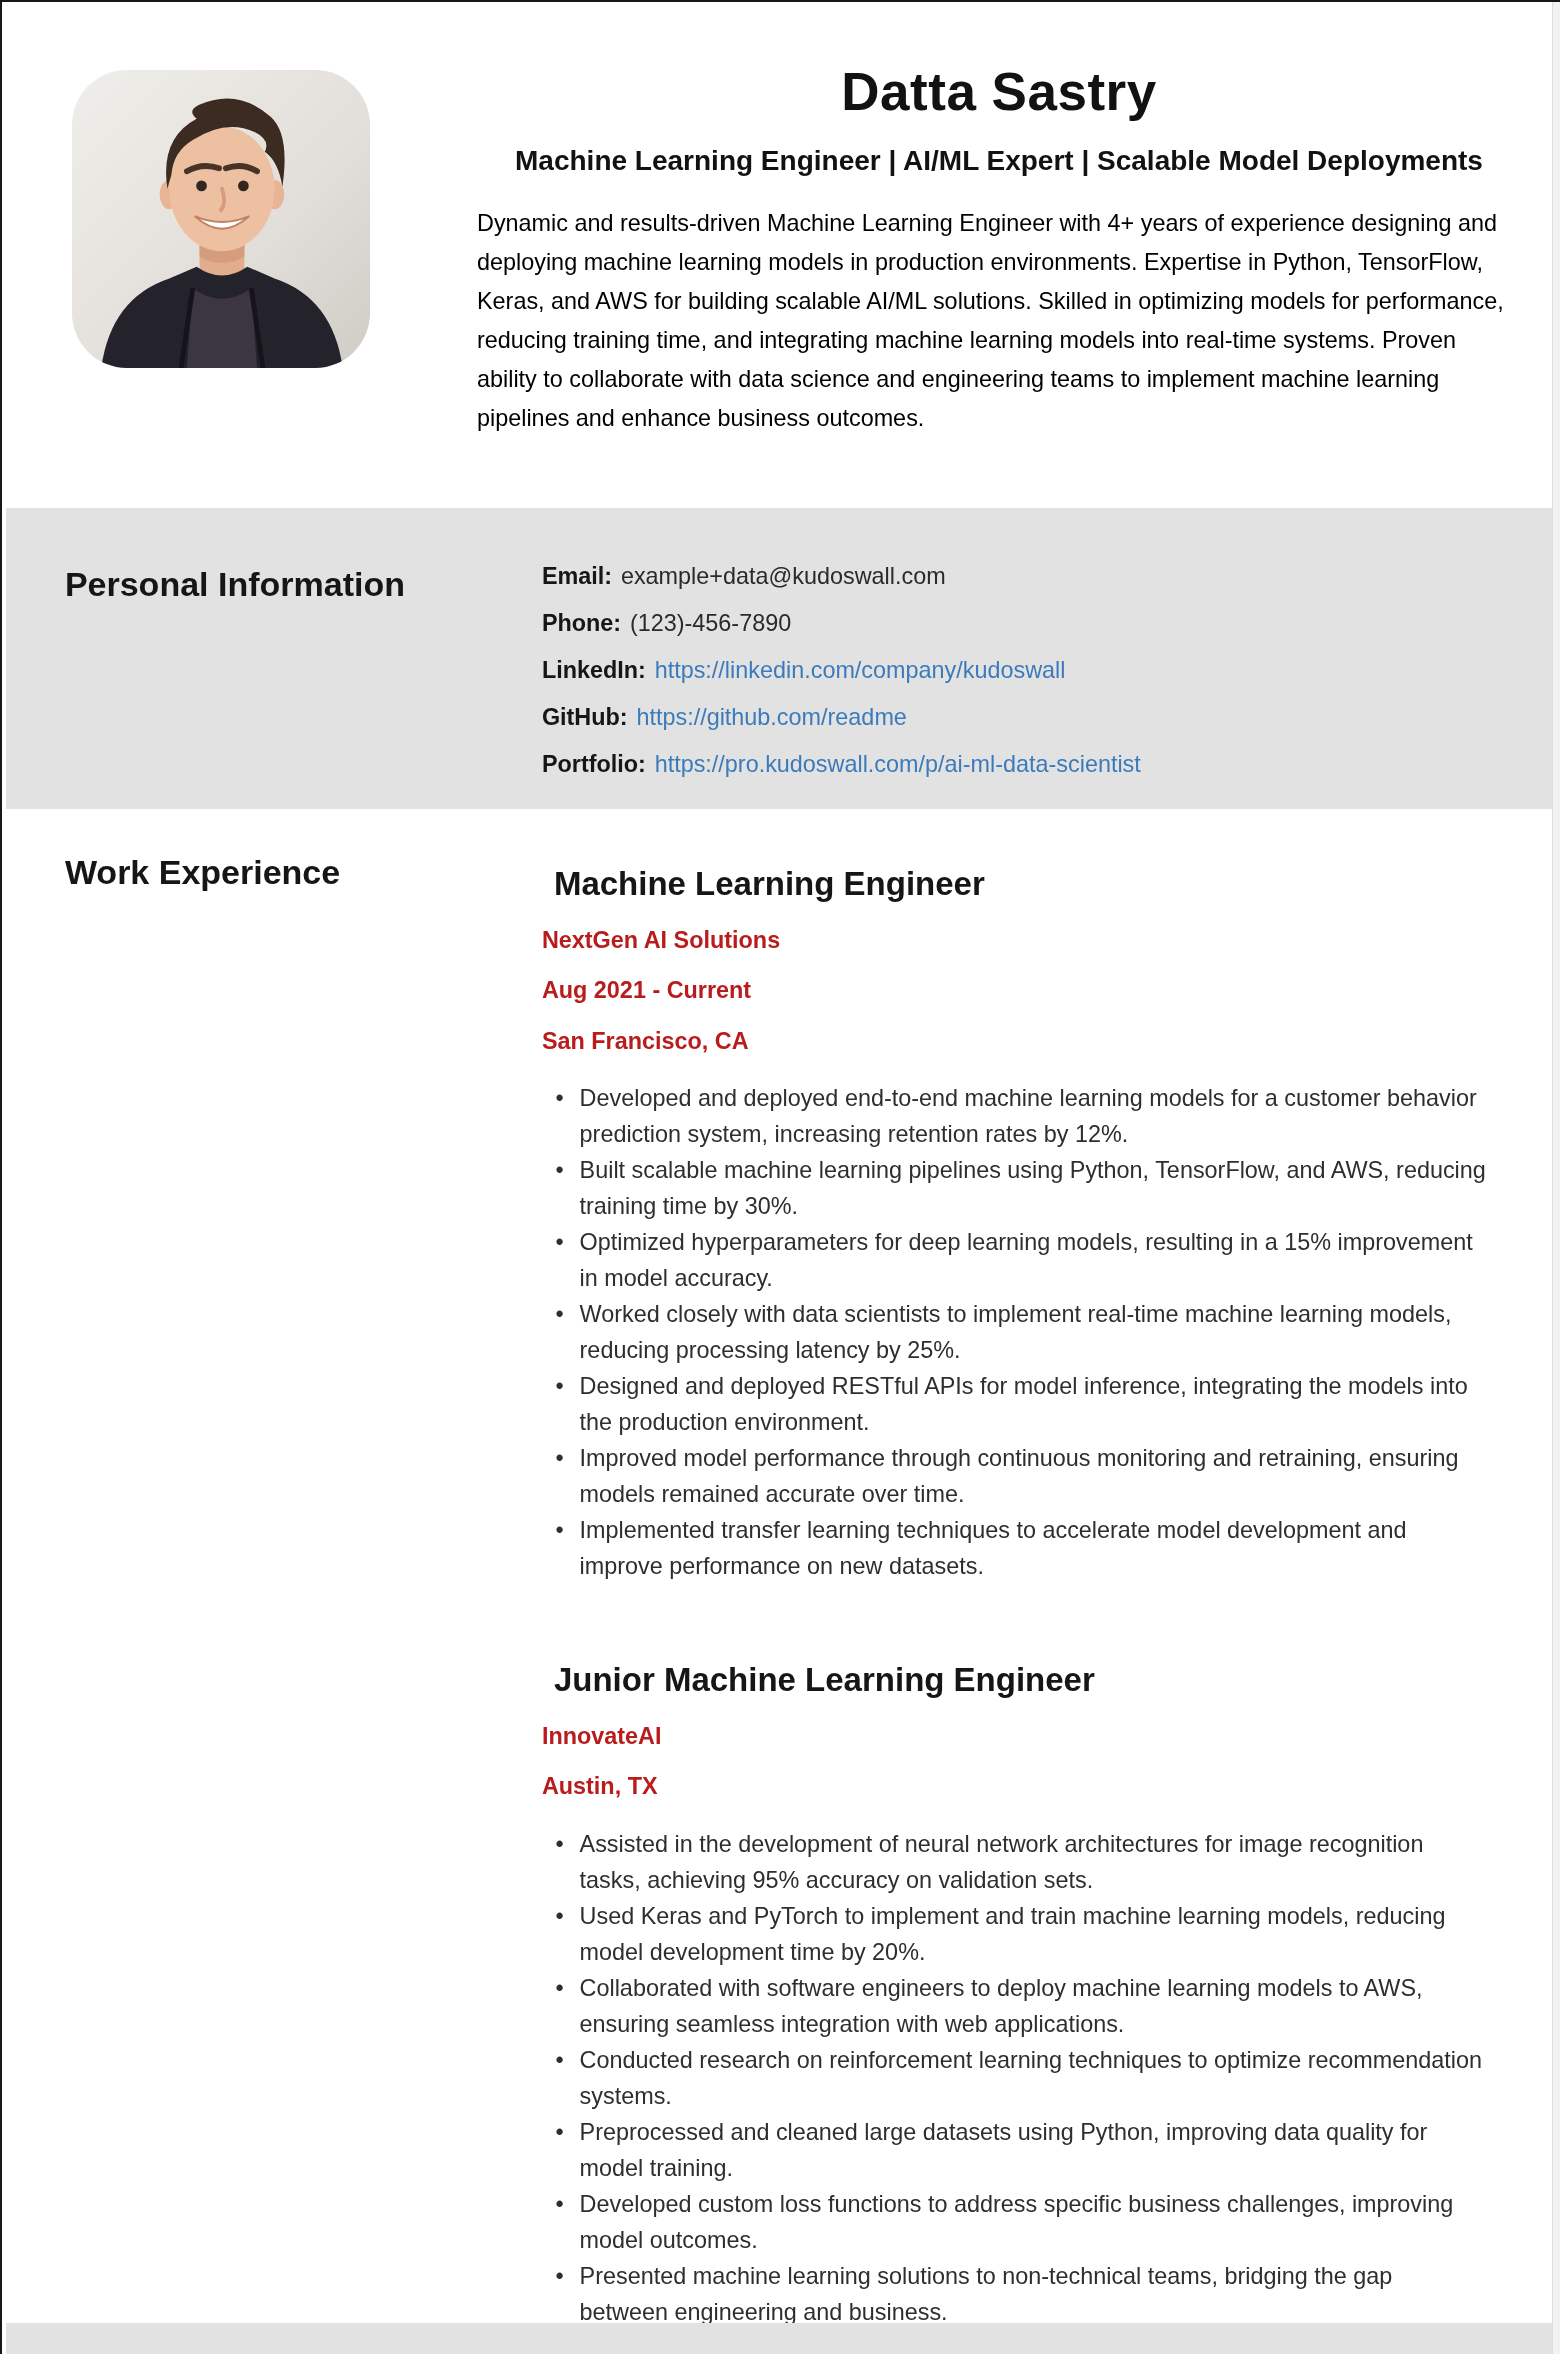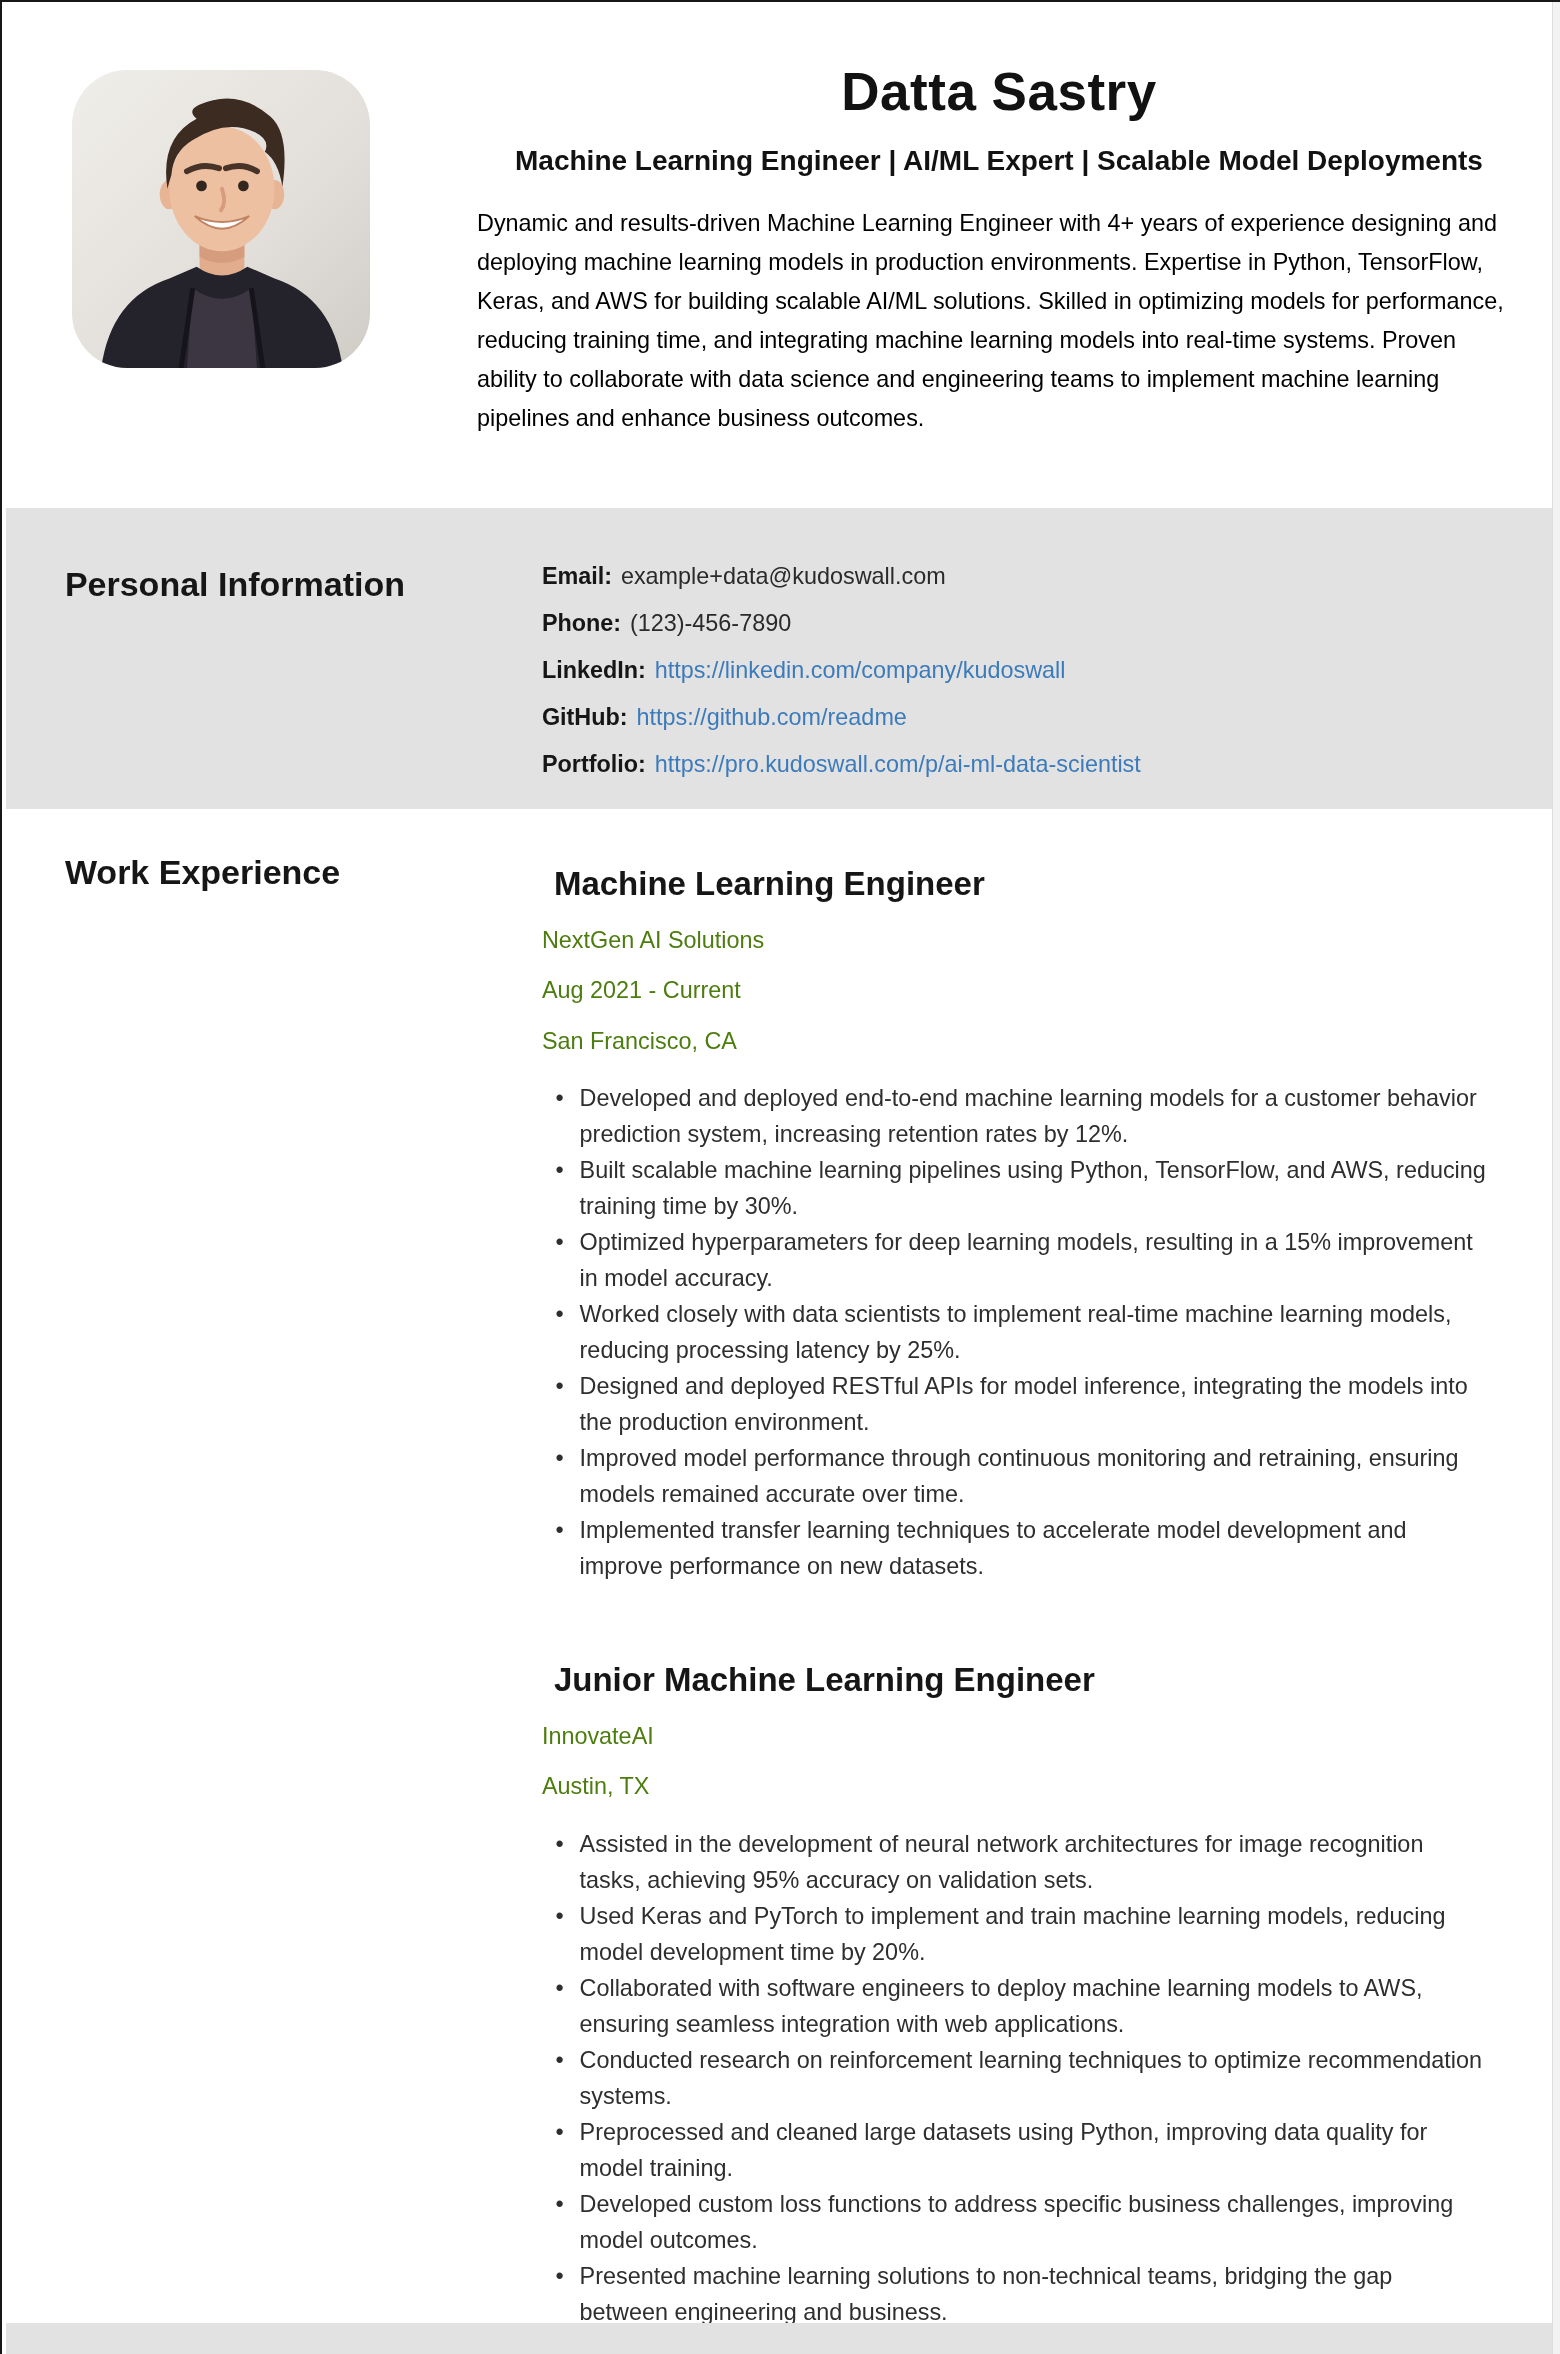--- a/index.html
+++ b/index.html
@@ -112,23 +112,24 @@
   .job { margin: 0 0 76px 0; }
   .job-title {
     font-size: 33px;
     font-weight: 700;
     color: #161616;
     margin: 12px;
     line-height: 1.2;
   }
   .job-meta {
     font-size: 23.4px;
-    color: #4d7c0f;
+    color: #b91c1c;
     margin: 22.4px 0 0 0;
     line-height: 1.2;
+    font-weight: bold;
   }
   .bullets {
     list-style: none;
     margin: 25px 16px 0 0;
     padding: 0 0 0 11.7px;
   }
   .bullets li {
     position: relative;
     font-size: 23.4px;
     line-height: 36px;

